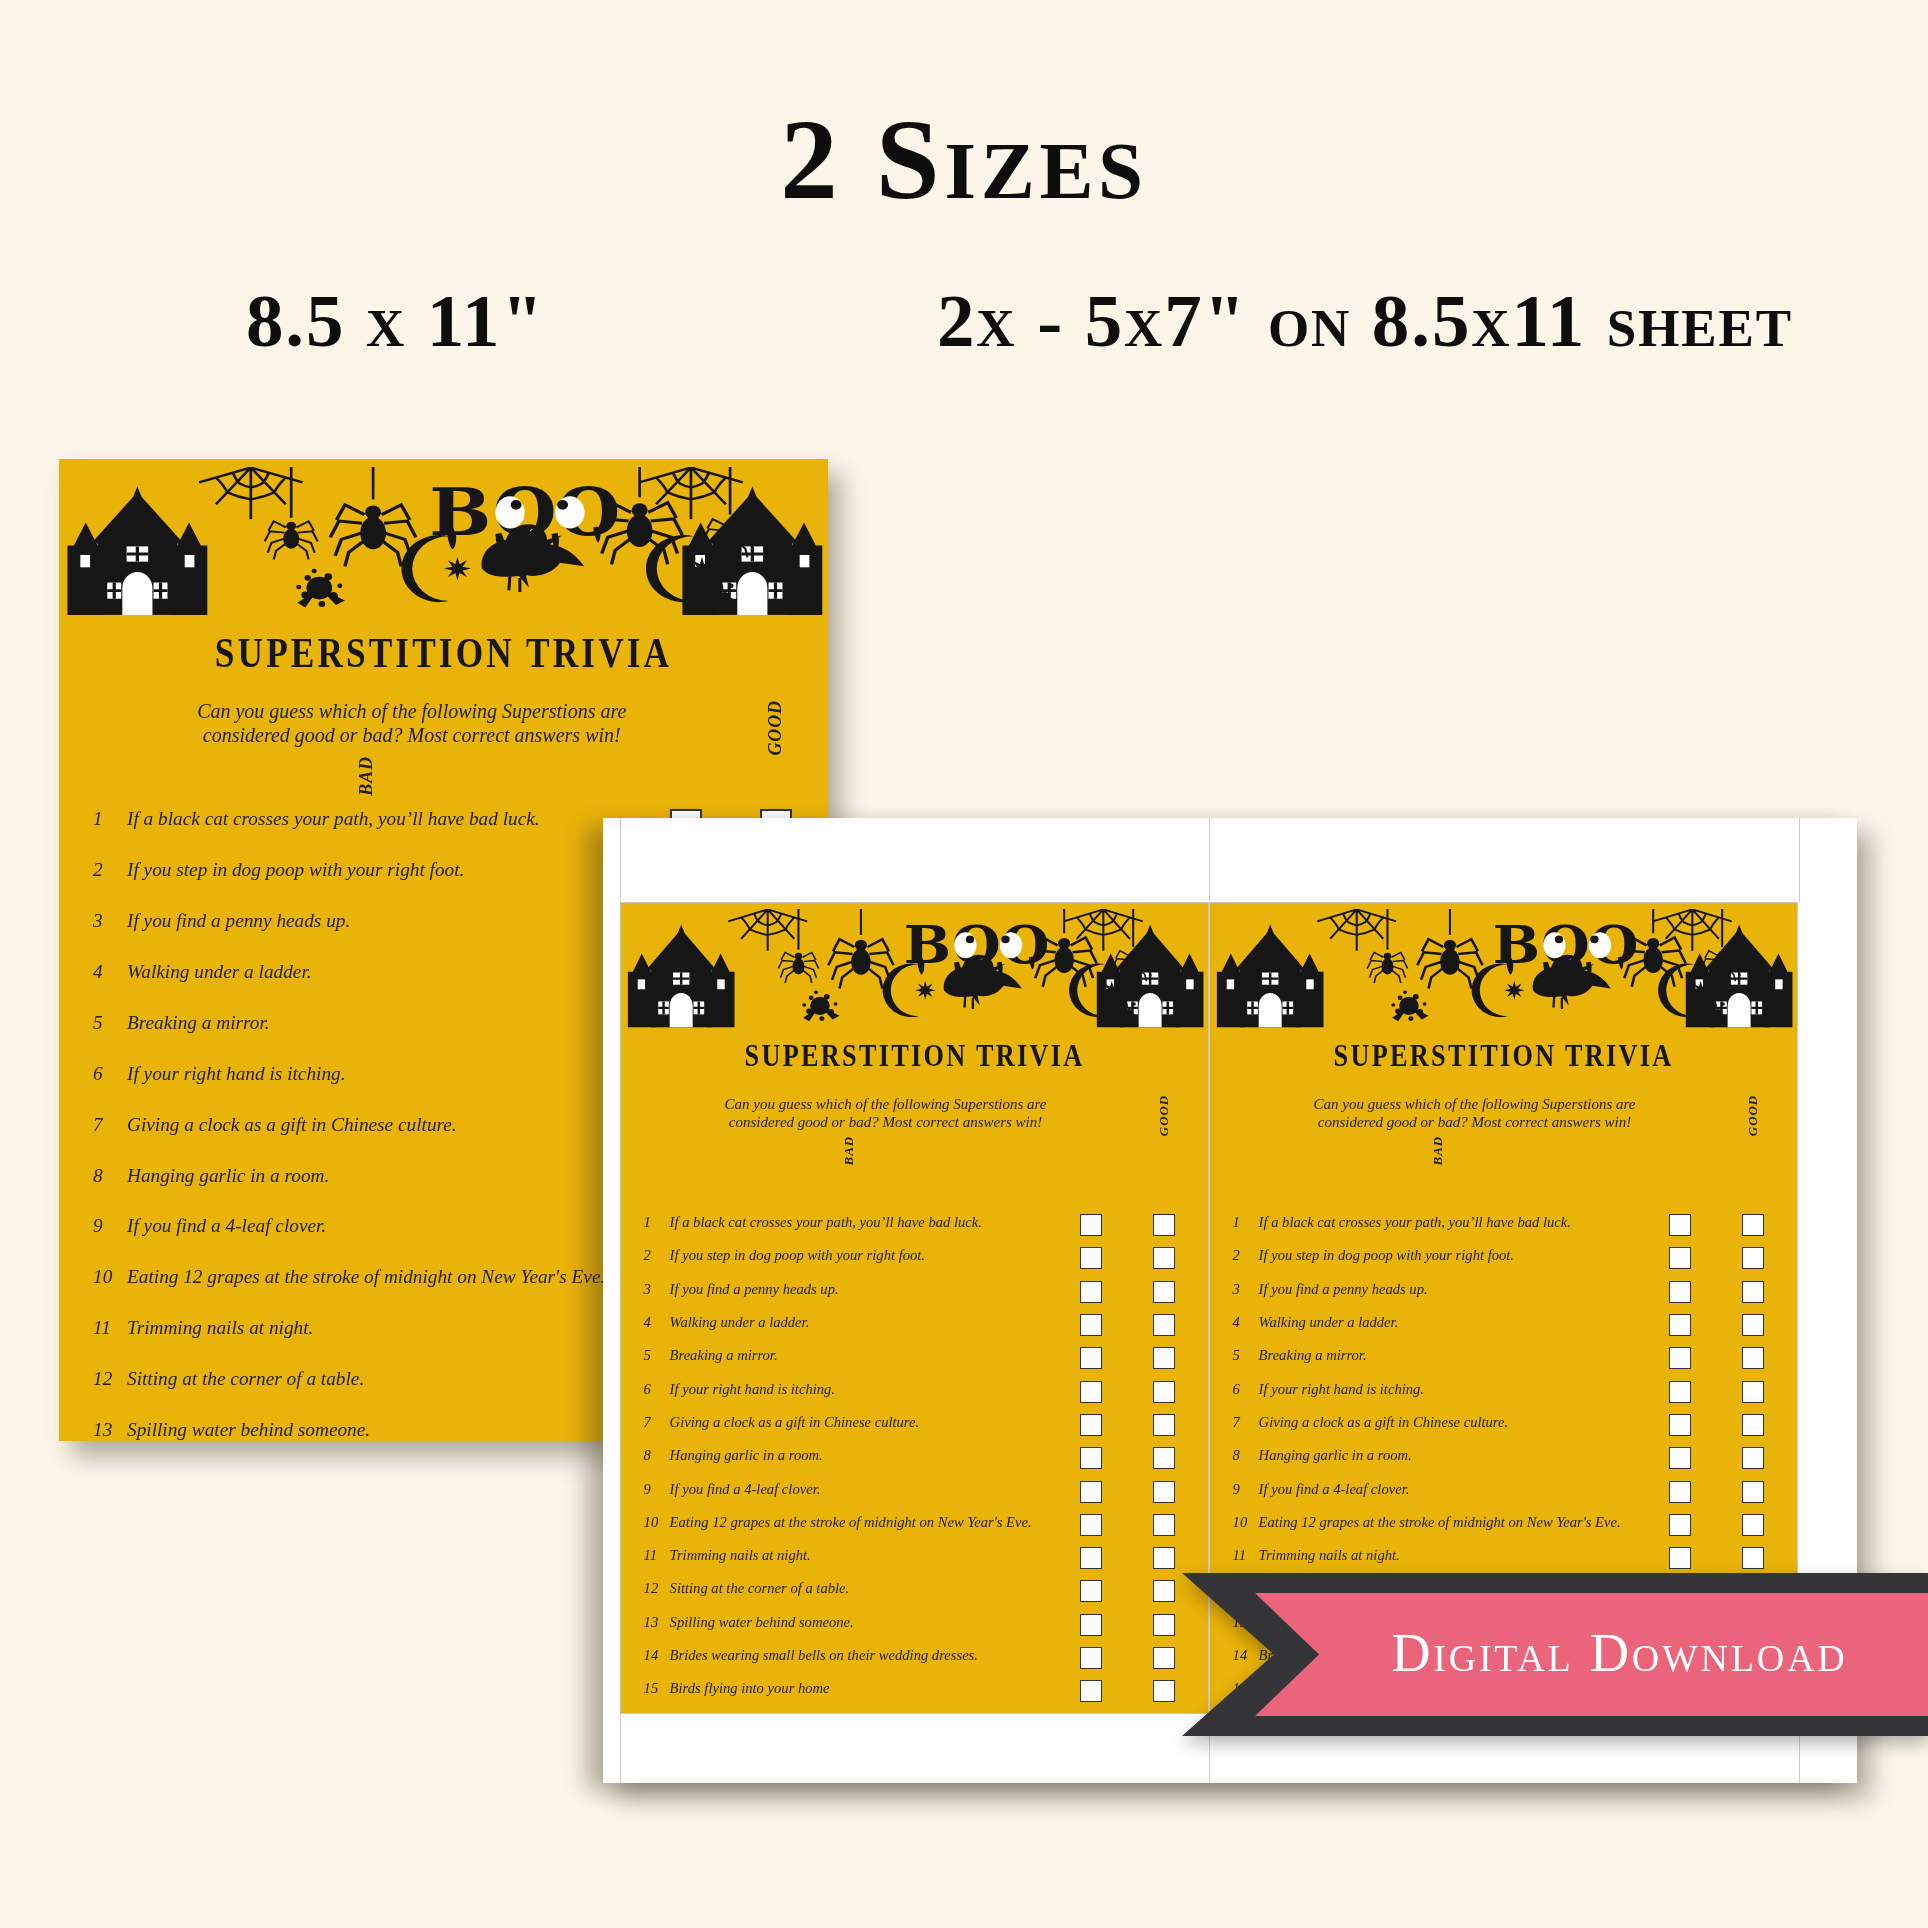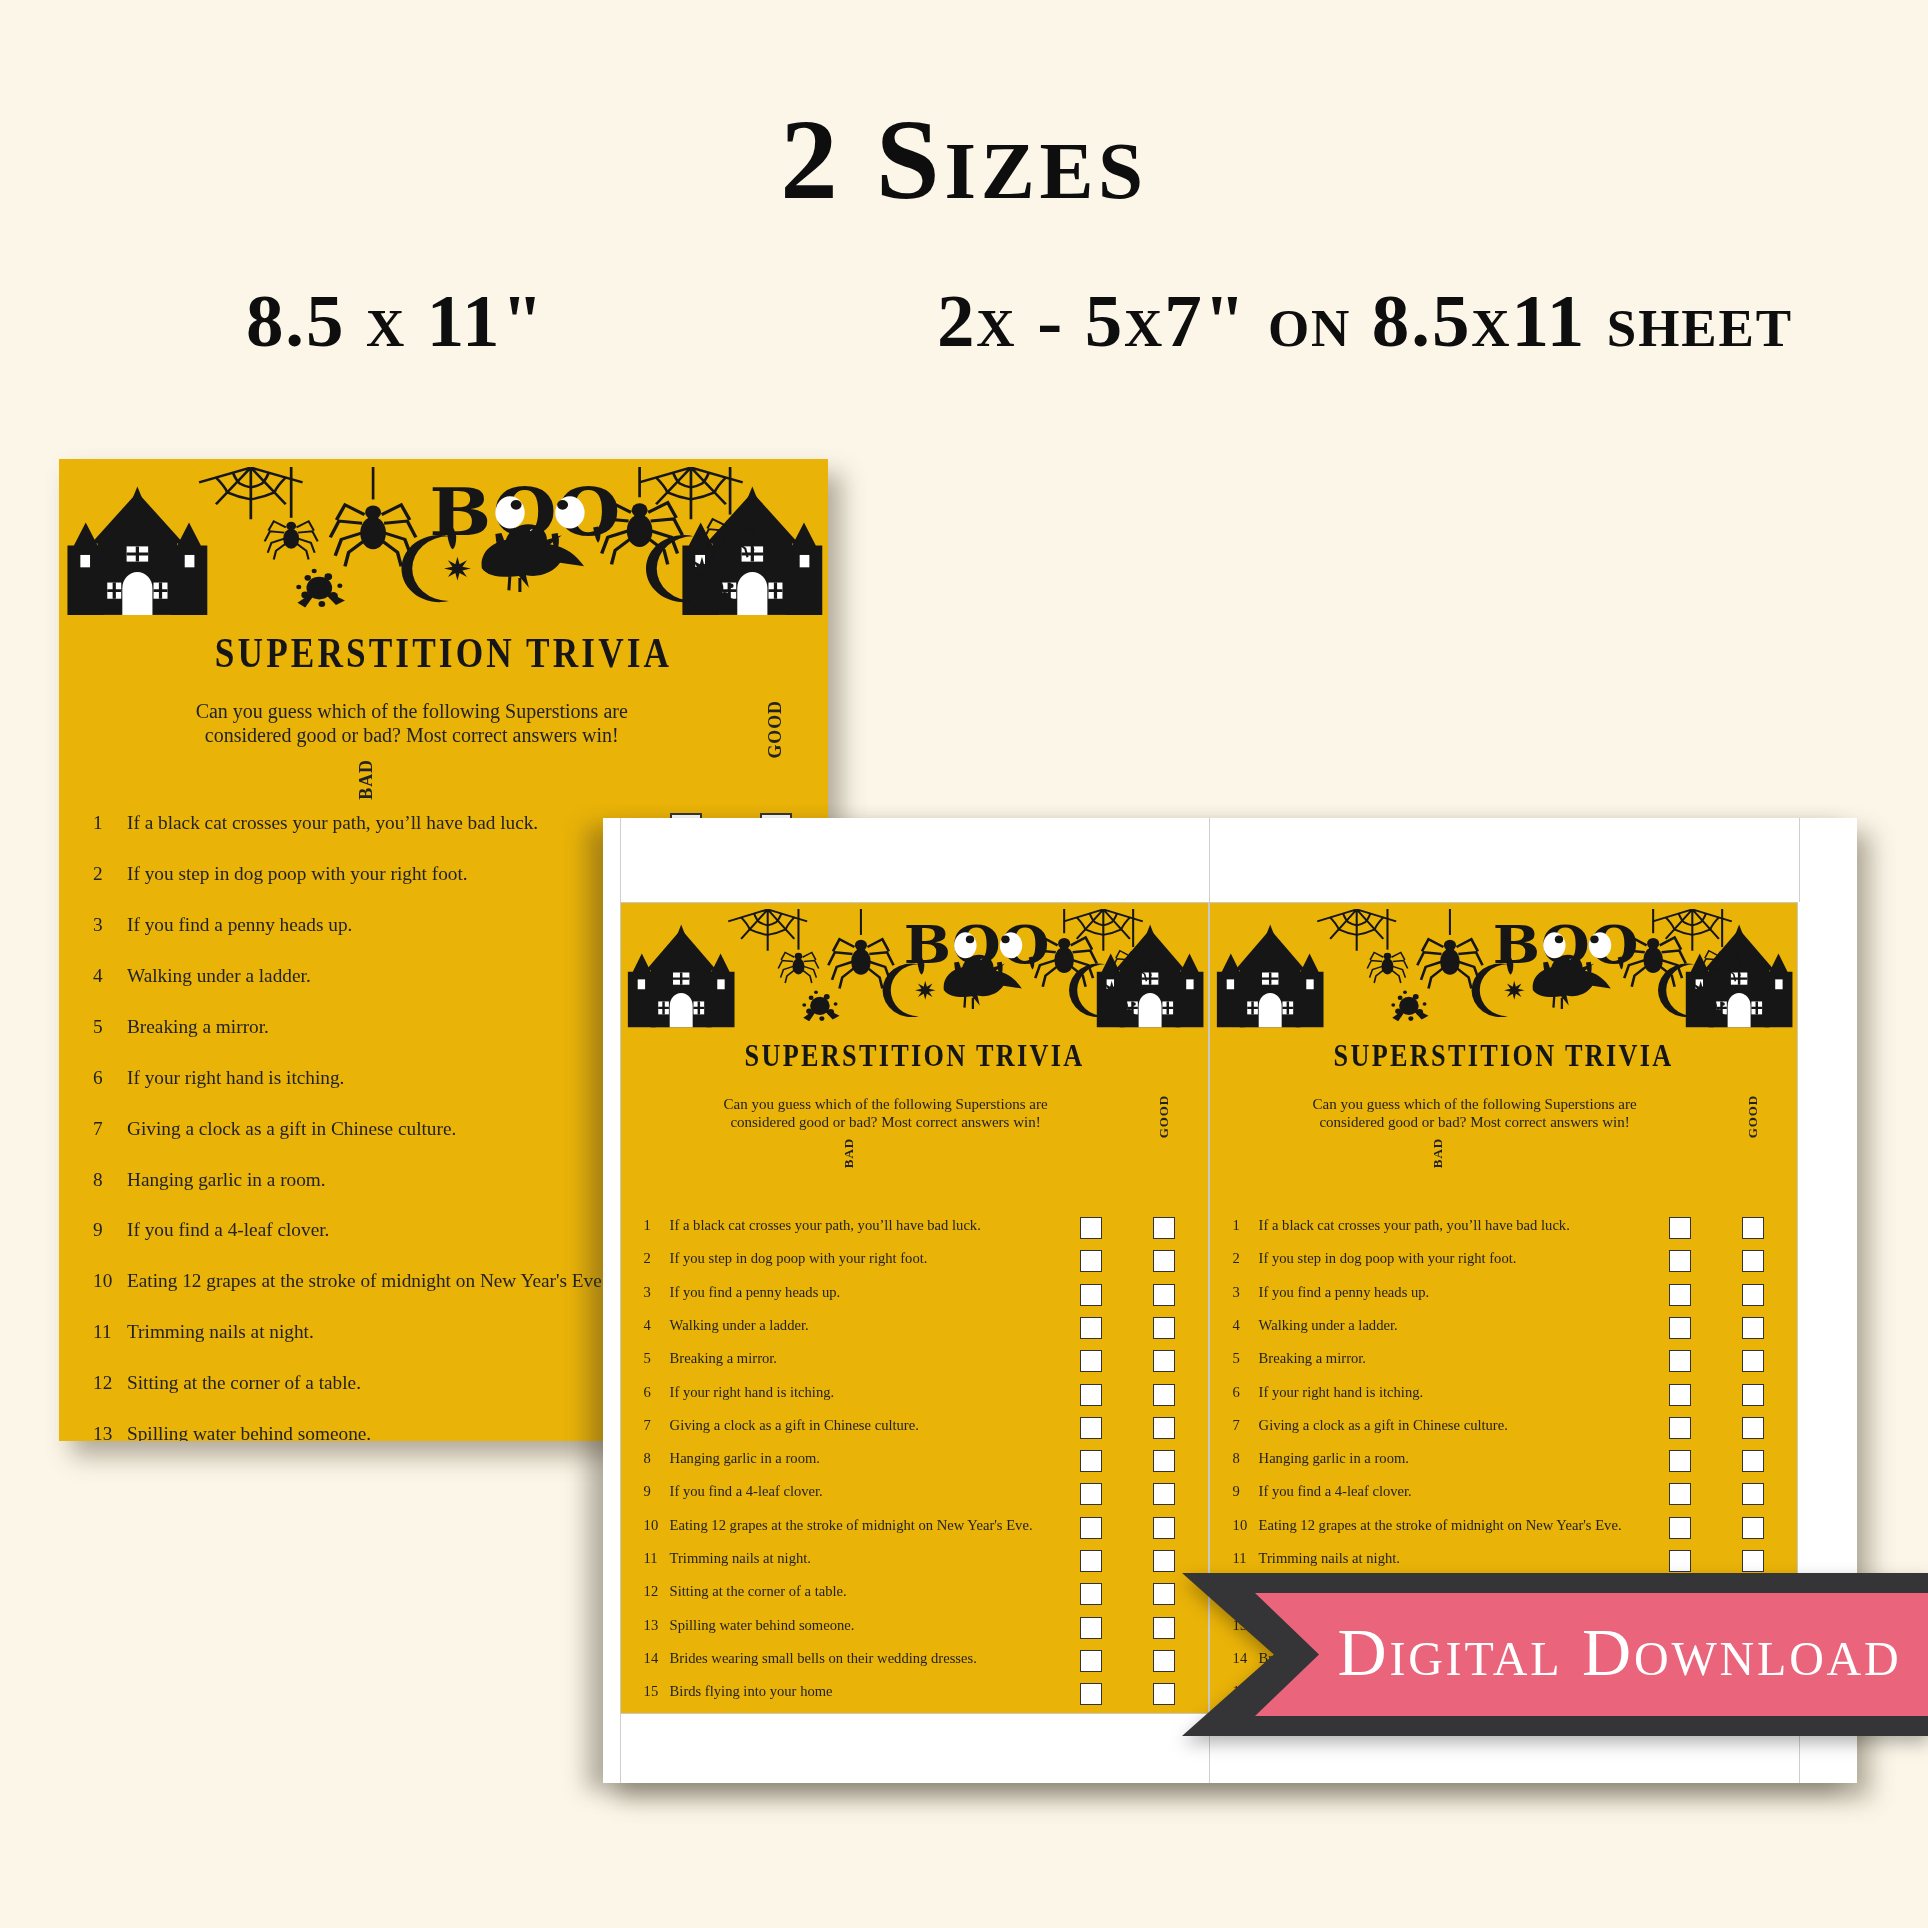--- a/index.html
+++ b/index.html
@@ -23,21 +23,21 @@
     box-sizing:border-box;background:#fff;}
   .small-card-frame.one{left:17px;}
   .small-card-frame.two{left:606px;}
   .cut{position:absolute;background:#cfcfcf;}
   .cut.v{width:0.9px;}
 
   
   .card{position:absolute;inset:0;overflow:hidden;background:#eab308;color:#1c1c1c;}
   .hdr{display:block;margin:0 auto;}
   .card-title{text-align:center;font-weight:700;color:#161616;white-space:nowrap;}
-  .instr-row,.item{display:grid;align-items:start;}
+  .instr-row,.item{display:grid;align-items:start;font-style:italic;}
   .instr{grid-column:1/3;justify-self:center;text-align:center;color:#222;}
   .colhead{writing-mode:vertical-rl;transform:rotate(180deg);justify-self:center;align-self:end;
     font-weight:700;color:#222;letter-spacing:0.9px;}
   .num{text-align:left;color:#222;}
   .txt{color:#222;padding-right:5.6px;}
   .cbcell{display:flex;justify-content:center;}
   .cb{display:block;background:#fff;}
 
   
   .big .hdr{width:758px;height:160px;margin-top:7.5px;}
@@ -62,21 +62,21 @@
   .small .cb{width:20px;height:20px;border:1.9px solid #333;margin-top:0;}
 
   
   .ribbon{position:absolute;left:1182px;top:1573px;width:747px;height:163px;z-index:3;
     filter:drop-shadow(0 7.5px 8.5px rgba(0,0,0,.30));}
   .ribbon-dark{position:absolute;inset:0;clip-path:polygon(0 0,100% 0,100% 100%,0 100%,12.3% 50%);}
   .ribbon-pink{position:absolute;left:73px;top:20px;right:0;bottom:20px;
     clip-path:polygon(0 0,100% 0,100% 100%,0 100%,9.5% 50%);}
   .ribbon-label{position:absolute;left:141px;right:13px;top:0;bottom:3.8px;display:flex;
     align-items:center;justify-content:center;font-variant:small-caps;font-weight:500;
-    color:#fff;font-size:68px;letter-spacing:2.8px;white-space:nowrap;
+    color:#fff;font-size:54px;letter-spacing:2.8px;white-space:nowrap;
     font-family:"Liberation Serif",serif;text-align:right;}
 </style>
 </head>
 <body style="background: rgb(251, 246, 232);">
 
 <svg width="0" height="0" style="position:absolute" aria-hidden="true">
   <defs>
     <g id="house" fill="#161616">
       <polygon points="0,135 0,62 6,62 17,38 28,62 34,62 34,135"></polygon>
       <polygon points="96,135 96,62 102,62 113,38 124,62 130,62 130,135"></polygon>

